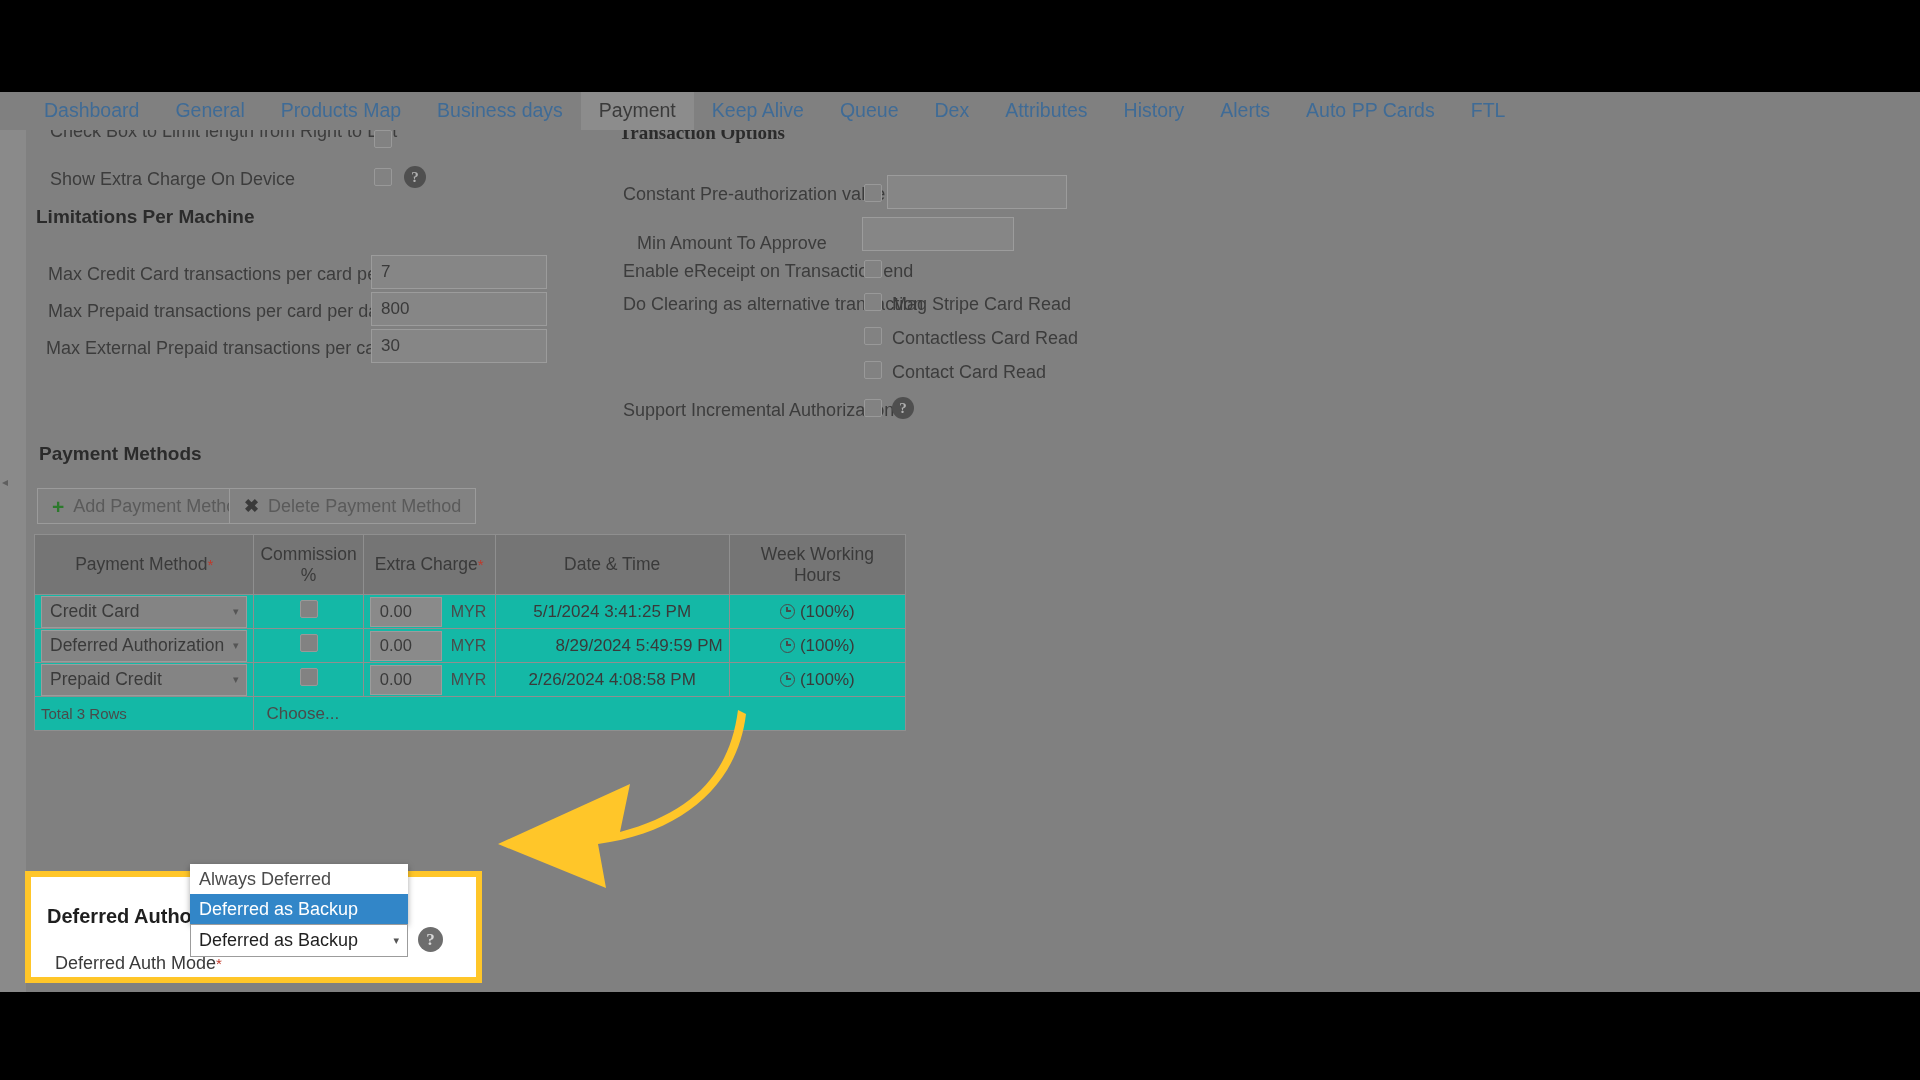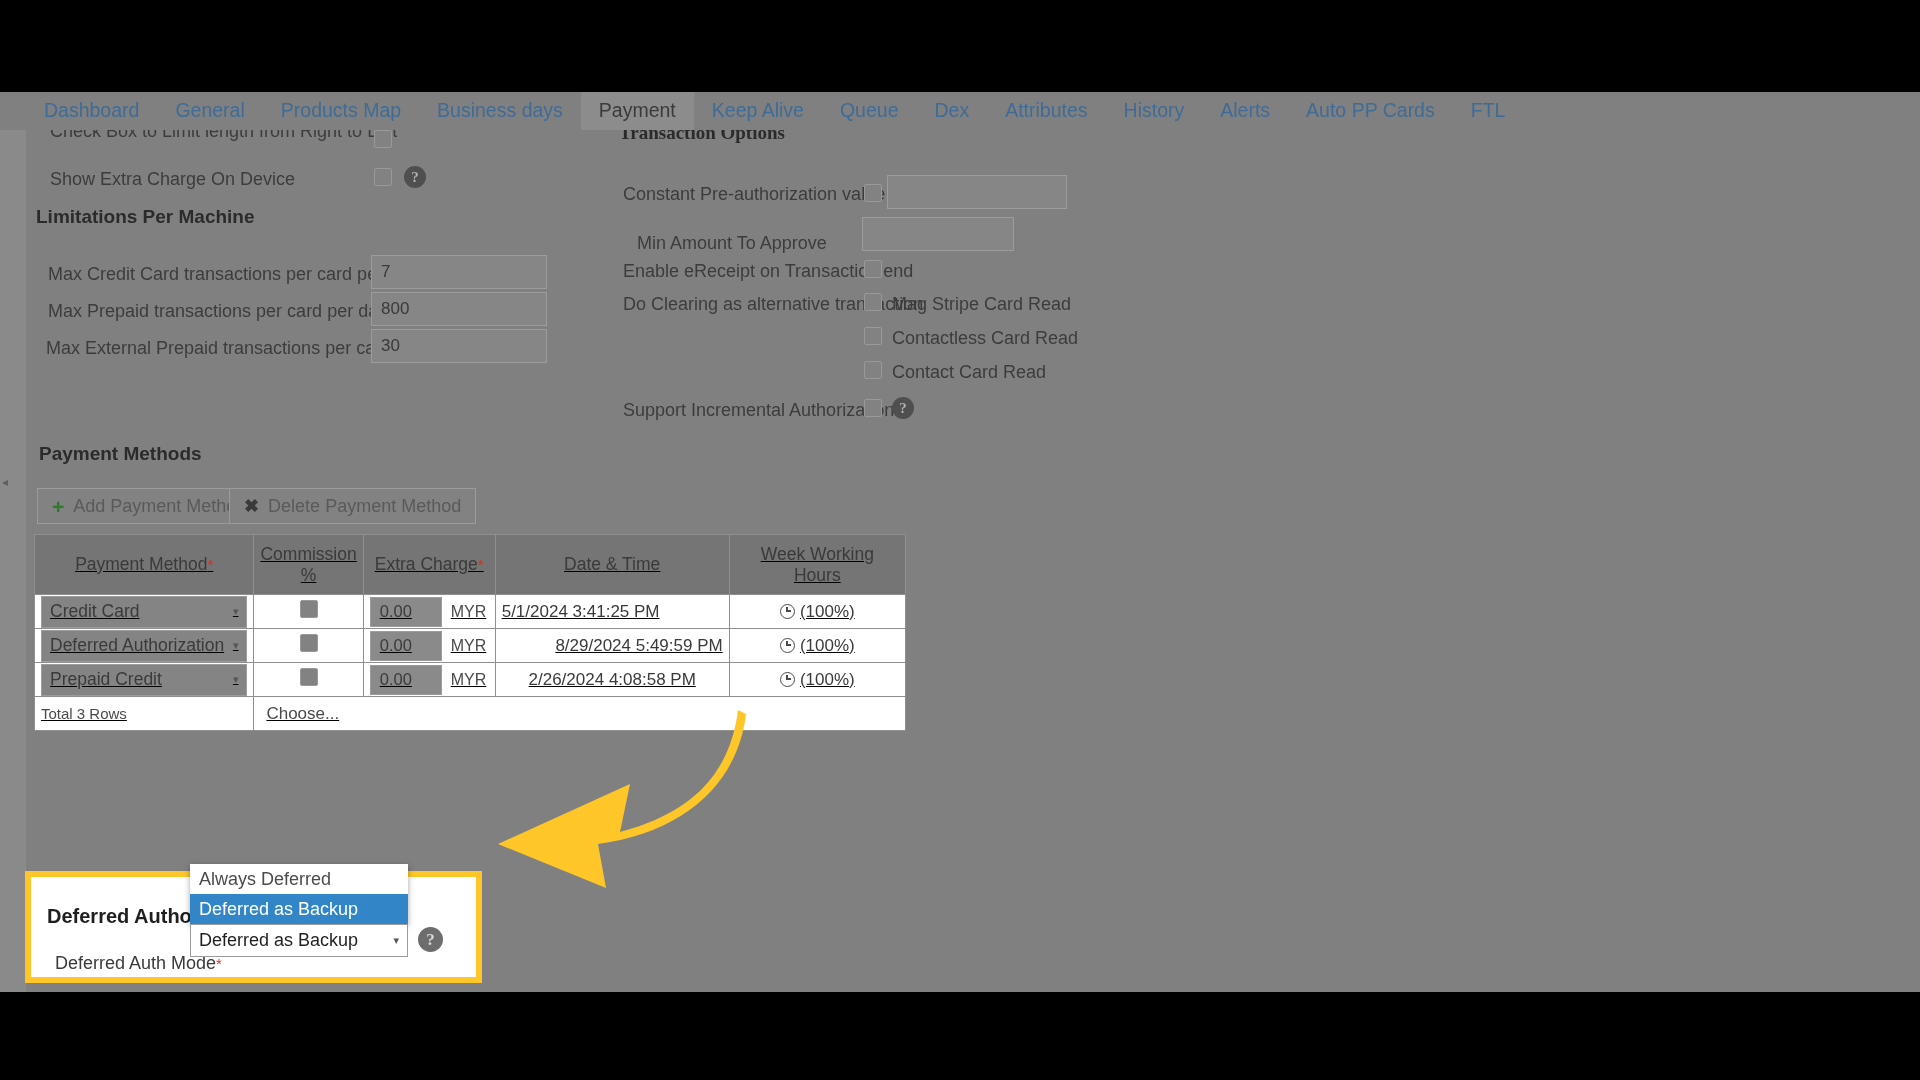--- a/index.html
+++ b/index.html
@@ -83,28 +83,28 @@
   .btn {
     height:36px; border:1px solid #9b9b9b; background:#828282;
     display:inline-flex; align-items:center; gap:9px;
     padding:0 14px; font-size:18px; color:#5a5a5a;
     white-space:nowrap;
   }
   .plus { color:#2c7a2c; font-size:21px; font-weight:bold; line-height:1; }
   .cross { color:#3a3a3a; font-size:18px; font-weight:bold; line-height:1; }
 
   
-  .tbl { position:absolute; border-collapse:collapse;text-decoration:underline; }
+  .tbl { position:absolute; border-collapse:collapse; }
   .tbl th {
     background:#757575; border:1px solid #8f8f8f;
     font-weight:normal; font-size:17.5px; color:#3a3a3a;
     height:60px; padding:0 6px;
   }
   .tbl td {
-    border:1px solid #8f8f8f; background:#ffffff;
+    border:1px solid #8f8f8f; background:#14b8a6;
     height:34px; font-size:17px; color:#3a3a3a; padding:0 6px;
   }
   .req { color:#c0392b; font-size:15px; }
   .cellsel {
     border:1px solid #9c9c9c; background:#848484; height:32px;
     display:flex; align-items:center; justify-content:space-between;
     padding:0 8px; font-size:17.5px; color:#3a3a3a;
   }
   .caret { font-size:11px; color:#555; }
   .numin {
@@ -275,21 +275,21 @@
                   <span class="caret">▾</span>
                 </div>
               </td>
               <td style="text-align:center"><span class="chk"></span></td>
               <td>
                 <div style="display:flex;align-items:center;gap:9px;">
                   <div class="numin">0.00</div>
                   <span style="font-size:16px;color:#4a4a4a">MYR</span>
                 </div>
               </td>
-              <td style="text-align:left">5/1/2024 3:41:25 PM</td>
+              <td style="text-align:center">5/1/2024 3:41:25 PM</td>
               <td style="text-align:center"><span class="clock"></span><span>(100%)</span></td>
             </tr>
             <tr>
               <td>
                 <div class="cellsel">
                   <span>Deferred Authorization</span>
                   <span class="caret">▾</span>
                 </div>
               </td>
               <td style="text-align:center"><span class="chk"></span></td>

